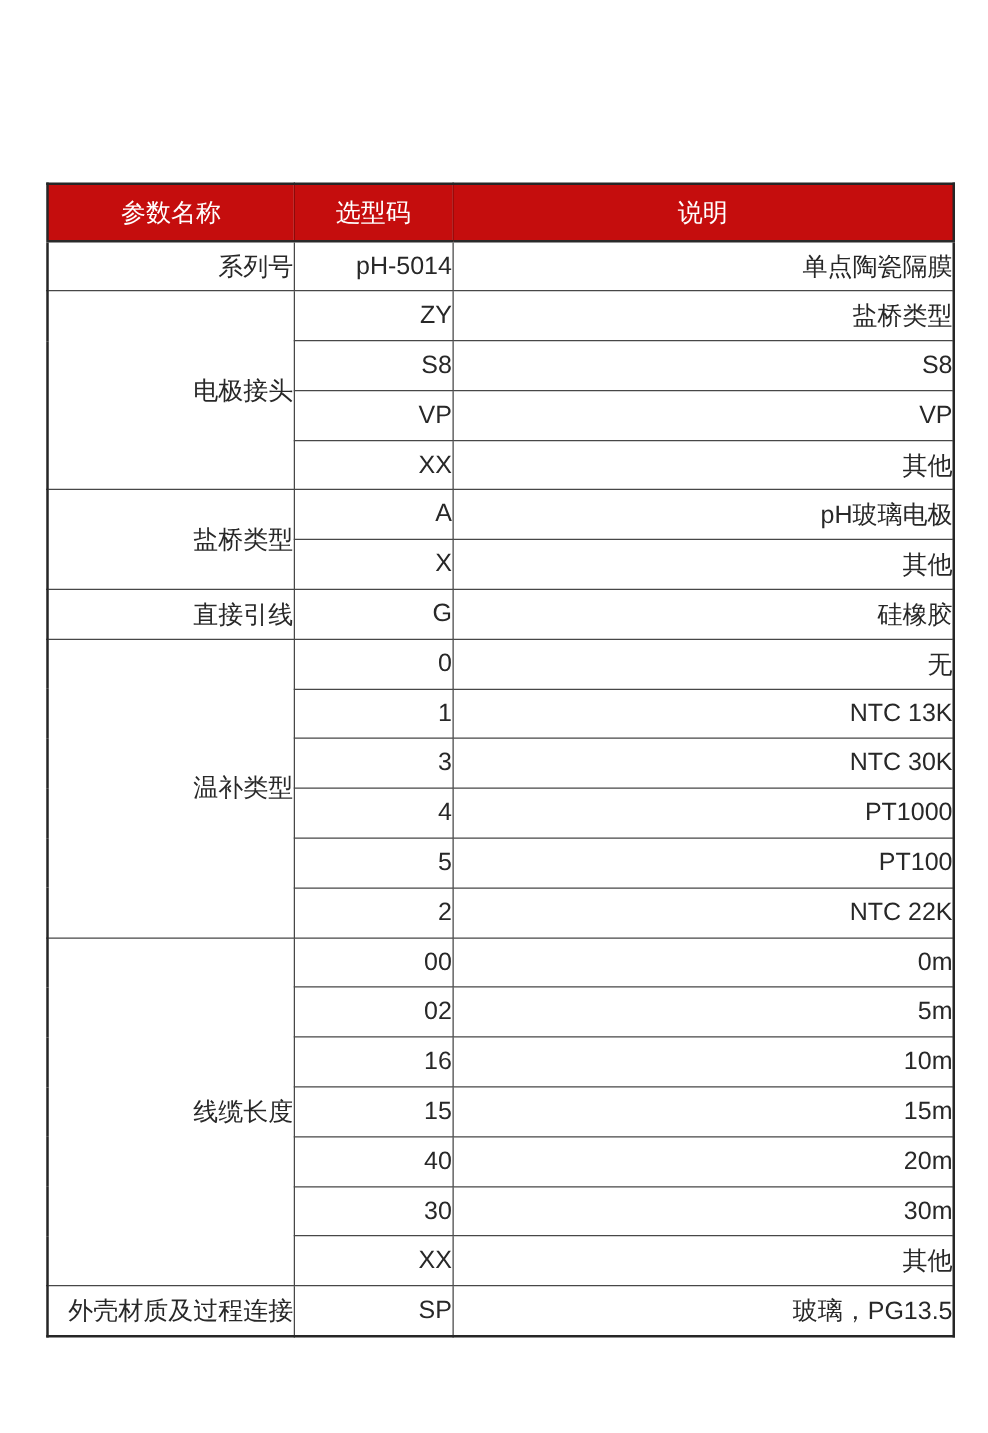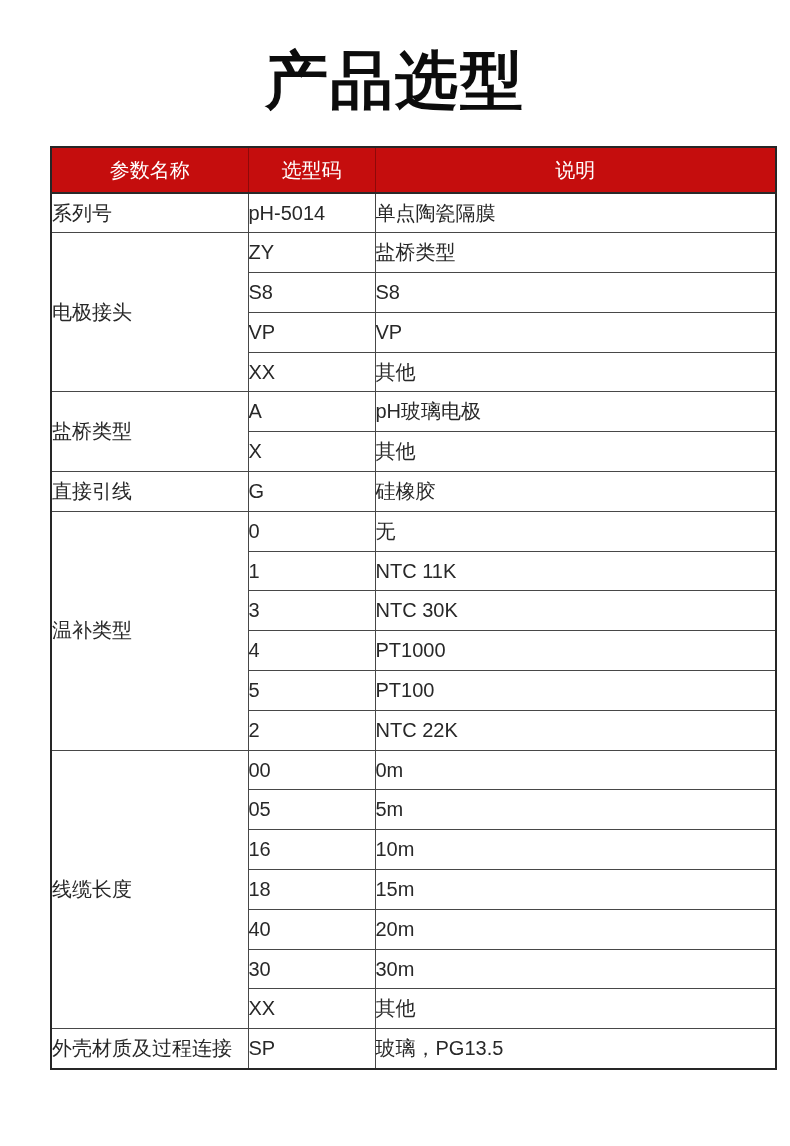--- a/index.html
+++ b/index.html
@@ -19,21 +19,21 @@
     width: 790px;
     text-align: center;
     font-size: 63px;
     line-height: 1.1;
     font-weight: 900;
     color: #0c0c0c;
     letter-spacing: 2px;
   }
   table.selection-table {
     position: absolute;
-    left: 50px;
+    left: 37px;
     top: 146px;
     width: 725px;
     border-collapse: collapse;
     table-layout: fixed;
     border: 2px solid #262626;
   }
   col.c-param { width: 197px; }
   col.c-code  { width: 127px; }
   col.c-desc  { width: 401px; }
   th {
@@ -45,34 +45,33 @@
     text-align: center;
     vertical-align: middle;
     border-left: 1px solid #8e0909;
     border-right: 1px solid #8e0909;
     border-bottom: 2px solid #2a2a2a;
   }
   td {
     height: 39.8px;
     font-size: 20px;
     color: #282828;
-    text-align: left;
+    text-align: right;
     vertical-align: middle;
     border: 1px solid #474747;
     background: #ffffff;
     overflow: hidden;
     white-space: nowrap;
   }
 </style>
 </head>
 <body>
 
 <div class="page">
 
-  <h1 class="page-title">产品选型</h1>
 
   <table class="selection-table">
     <colgroup>
       <col class="c-param">
       <col class="c-code">
       <col class="c-desc">
     </colgroup>
     <thead>
       <tr>
         <th>参数名称</th>
@@ -117,21 +116,21 @@
           <td>G</td>
           <td>硅橡胶</td>
         </tr>
         <tr>
           <td rowspan="6">温补类型</td>
           <td>0</td>
           <td>无</td>
         </tr>
         <tr>
           <td>1</td>
-          <td>NTC 11K</td>
+          <td>NTC 13K</td>
         </tr>
         <tr>
           <td>3</td>
           <td>NTC 30K</td>
         </tr>
         <tr>
           <td>4</td>
           <td>PT1000</td>
         </tr>
         <tr>
@@ -141,29 +140,29 @@
         <tr>
           <td>2</td>
           <td>NTC 22K</td>
         </tr>
         <tr>
           <td rowspan="7">线缆长度</td>
           <td>00</td>
           <td>0m</td>
         </tr>
         <tr>
-          <td>05</td>
+          <td>02</td>
           <td>5m</td>
         </tr>
         <tr>
           <td>16</td>
           <td>10m</td>
         </tr>
         <tr>
-          <td>18</td>
+          <td>15</td>
           <td>15m</td>
         </tr>
         <tr>
           <td>40</td>
           <td>20m</td>
         </tr>
         <tr>
           <td>30</td>
           <td>30m</td>
         </tr>

